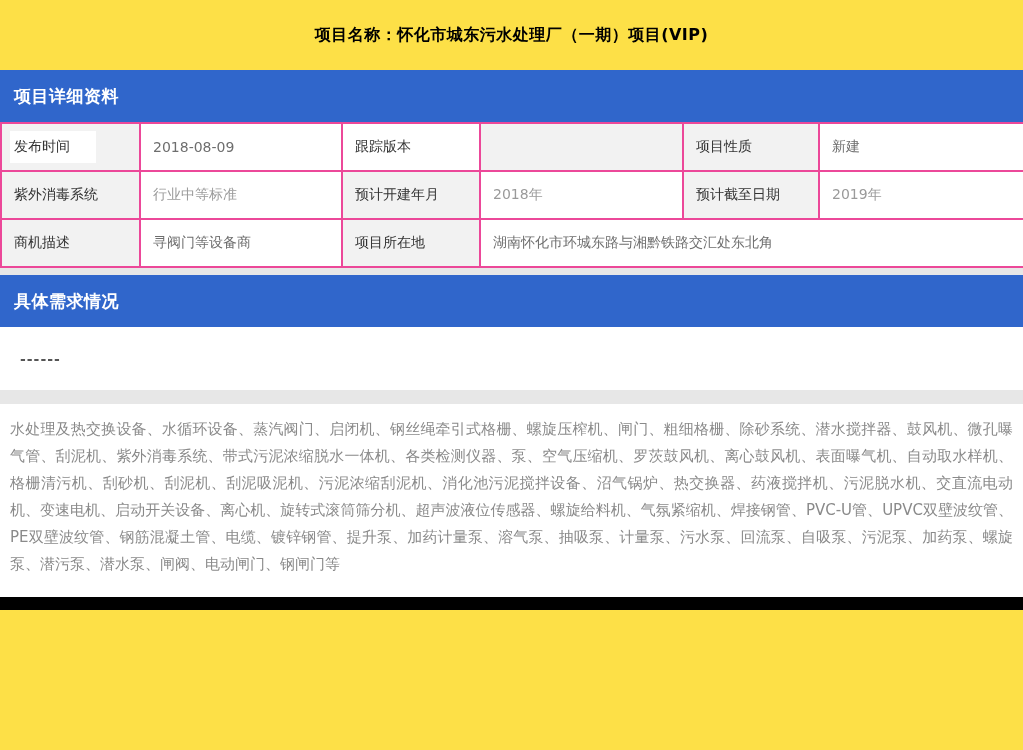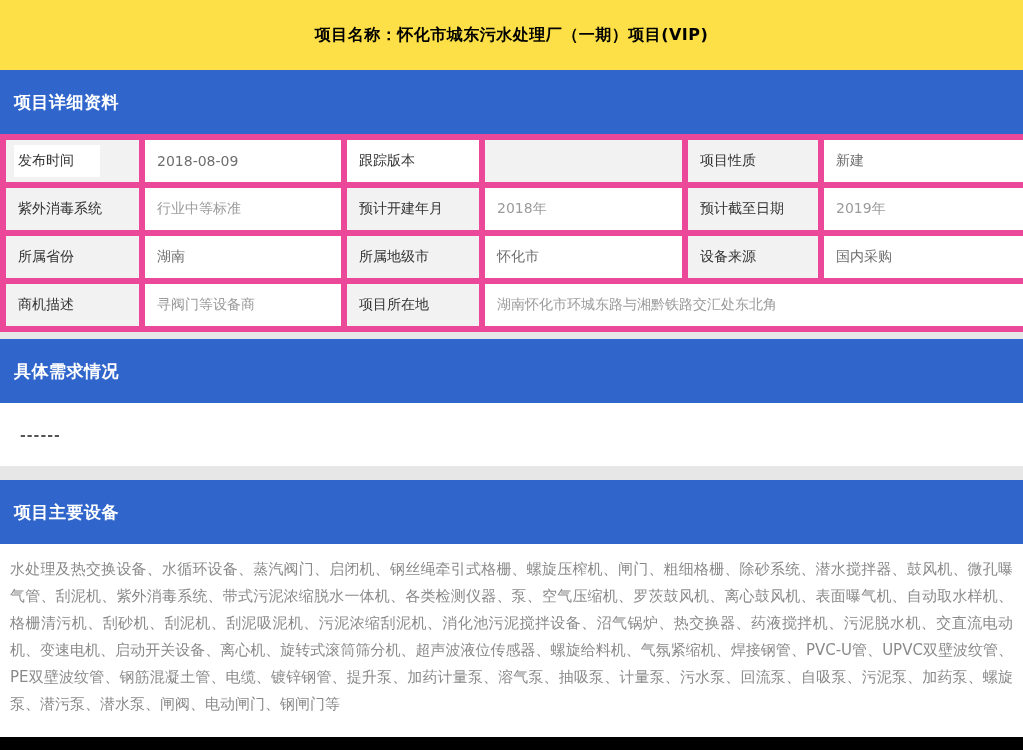--- a/index.html
+++ b/index.html
@@ -2,25 +2,25 @@
 <html><head>
 <meta charset="utf-8">
 <style>
   html,body{margin:0;padding:0;background:#fff;}
   body{width:1023px;font-family:"DejaVu Sans","Liberation Sans",sans-serif;-webkit-font-smoothing:antialiased;}
   .page{width:1023px;height:750px;overflow:hidden;background:#fde047;}
 
   .title-wrap{height:70px;display:flex;align-items:center;justify-content:center;}
   .page-title{font-size:16px;font-weight:bold;color:#000;margin:0;letter-spacing:.5px;}
 
-  .sec-header{height:64px;background:#3066cb;color:#fff;display:flex;align-items:center;
+  .sec-header{height:52px;background:#3066cb;color:#fff;display:flex;align-items:center;
     padding-left:14px;font-size:17px;font-weight:bold;letter-spacing:.5px;}
 
   table.details{border-collapse:collapse;table-layout:fixed;width:1023px;font-size:14px;}
-  table.details td{height:48px;border:6px solid #ec4899;box-sizing:border-box;
+  table.details td{height:48px;border:2px solid #ec4899;box-sizing:border-box;
     padding:0 6px 0 12px;overflow:hidden;white-space:nowrap;}
   td.lbl{background:#f2f2f2;color:#333;}
   td.val{background:#fff;padding-left:16px;}
   tr:nth-child(odd) td.val{color:#6e6e6e;}
   tr:nth-child(even) td.val{color:#9a9a9a;}
   td.lbl.inv{background:#fff;}
   td.val.inv{background:#f2f2f2;}
   .hl{background:#fff;display:inline-block;padding:7px 26px 7px 4px;margin-left:-4px;}
 
   .gap{background:#e7e7e7;width:1023px;}
@@ -68,45 +68,34 @@
       </tr>
       <tr>
         <td class="lbl">紫外消毒系统</td>
         <td class="val">行业中等标准</td>
         <td class="lbl">预计开建年月</td>
         <td class="val">2018年</td>
         <td class="lbl">预计截至日期</td>
         <td class="val">2019年</td>
       </tr>
       <tr>
-        <td class="lbl">所属省份</td>
-        <td class="val">湖南</td>
-        <td class="lbl">所属地级市</td>
-        <td class="val">怀化市</td>
-        <td class="lbl">设备来源</td>
-        <td class="val">国内采购</td>
-      </tr>
-      <tr>
         <td class="lbl">商机描述</td>
         <td class="val">寻阀门等设备商</td>
         <td class="lbl">项目所在地</td>
         <td class="val" colspan="3">湖南怀化市环城东路与湘黔铁路交汇处东北角</td>
       </tr>
     </tbody>
   </table>
 
   <div class="gap gap-1"></div>
 
   <div class="sec-header">
     <span>具体需求情况</span>
   </div>
   <div class="demand-content">------</div>
 
   <div class="gap gap-2"></div>
 
-  <div class="sec-header">
-    <span>项目主要设备</span>
-  </div>
   <div class="equip-content">水处理及热交换设备、水循环设备、蒸汽阀门、启闭机、钢丝绳牵引式格栅、螺旋压榨机、闸门、粗细格栅、除砂系统、潜水搅拌器、鼓风机、微孔曝气管、刮泥机、紫外消毒系统、带式污泥浓缩脱水一体机、各类检测仪器、泵、空气压缩机、罗茨鼓风机、离心鼓风机、表面曝气机、自动取水样机、格栅清污机、刮砂机、刮泥机、刮泥吸泥机、污泥浓缩刮泥机、消化池污泥搅拌设备、沼气锅炉、热交换器、药液搅拌机、污泥脱水机、交直流电动机、变速电机、启动开关设备、离心机、旋转式滚筒筛分机、超声波液位传感器、螺旋给料机、气氛紧缩机、焊接钢管、PVC-U管、UPVC双壁波纹管、PE双壁波纹管、钢筋混凝土管、电缆、镀锌钢管、提升泵、加药计量泵、溶气泵、抽吸泵、计量泵、污水泵、回流泵、自吸泵、污泥泵、加药泵、螺旋泵、潜污泵、潜水泵、闸阀、电动闸门、钢闸门等</div>
 
   <div class="footer-bar"></div>
 
 </div>
 
 </body></html>

